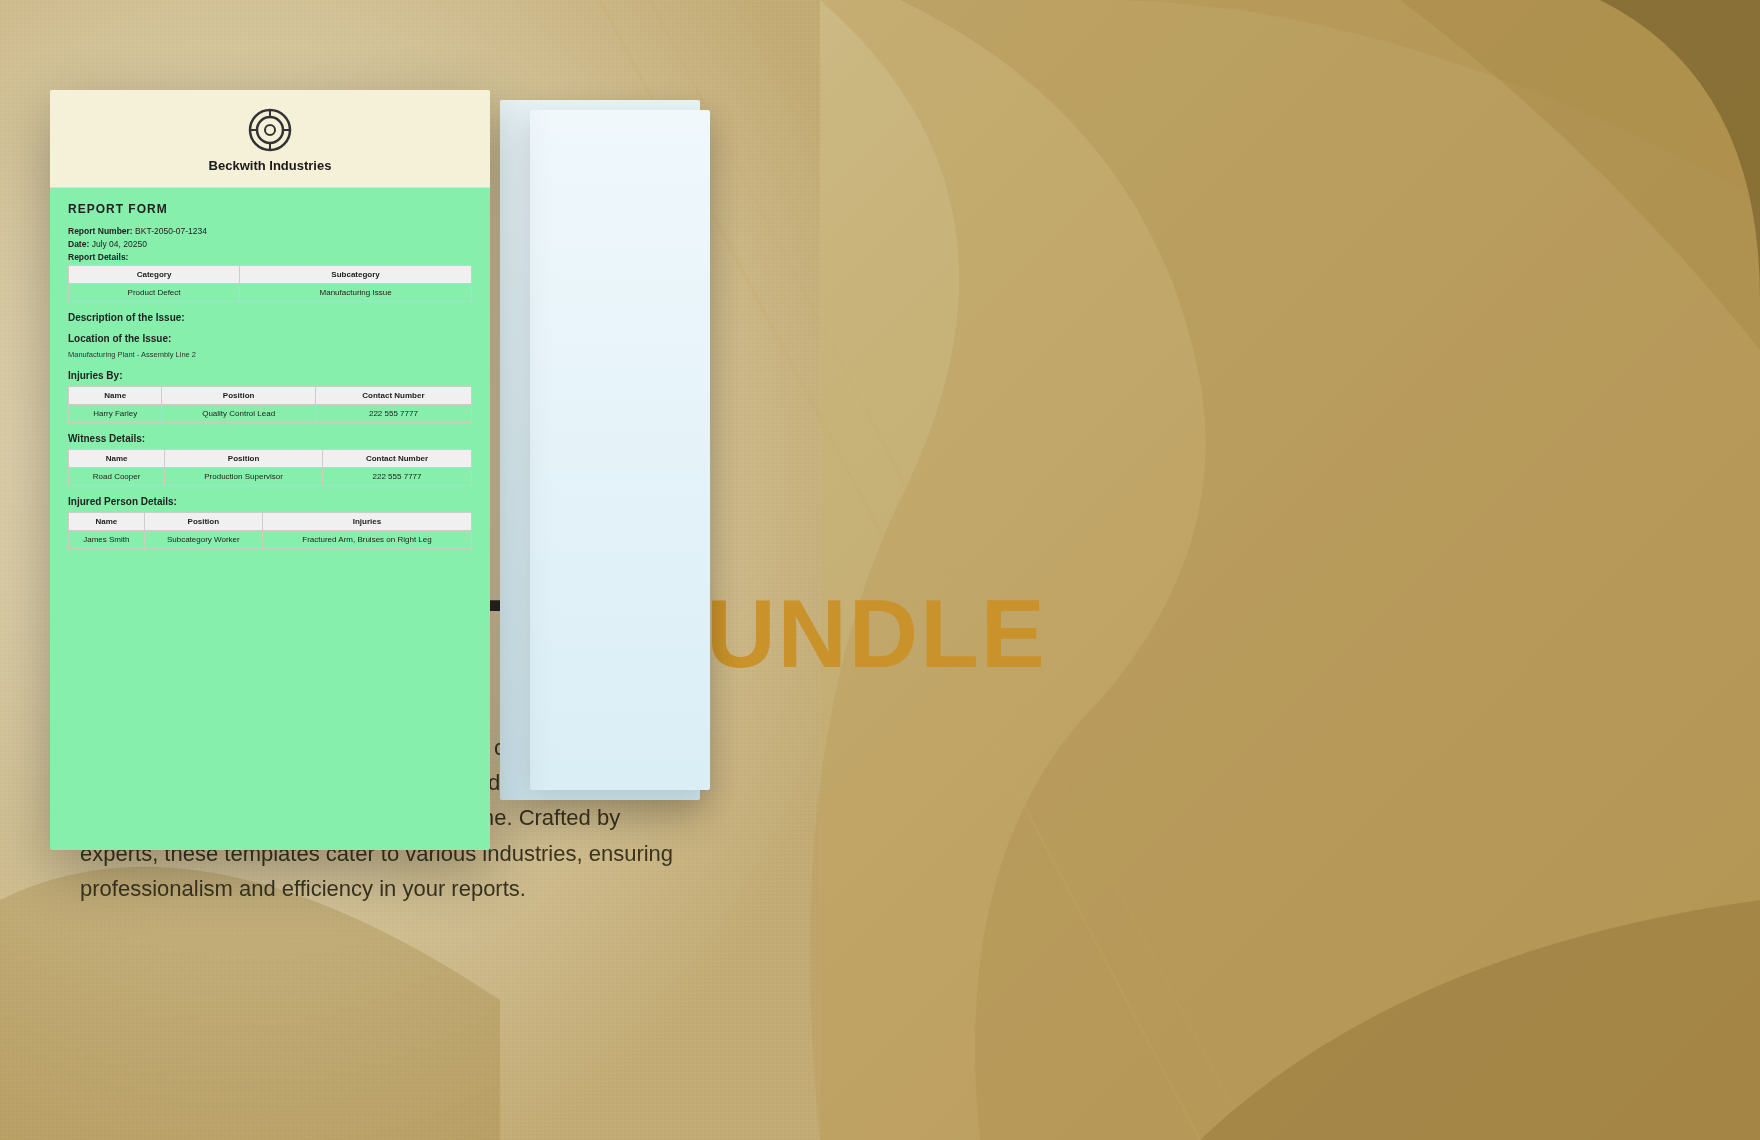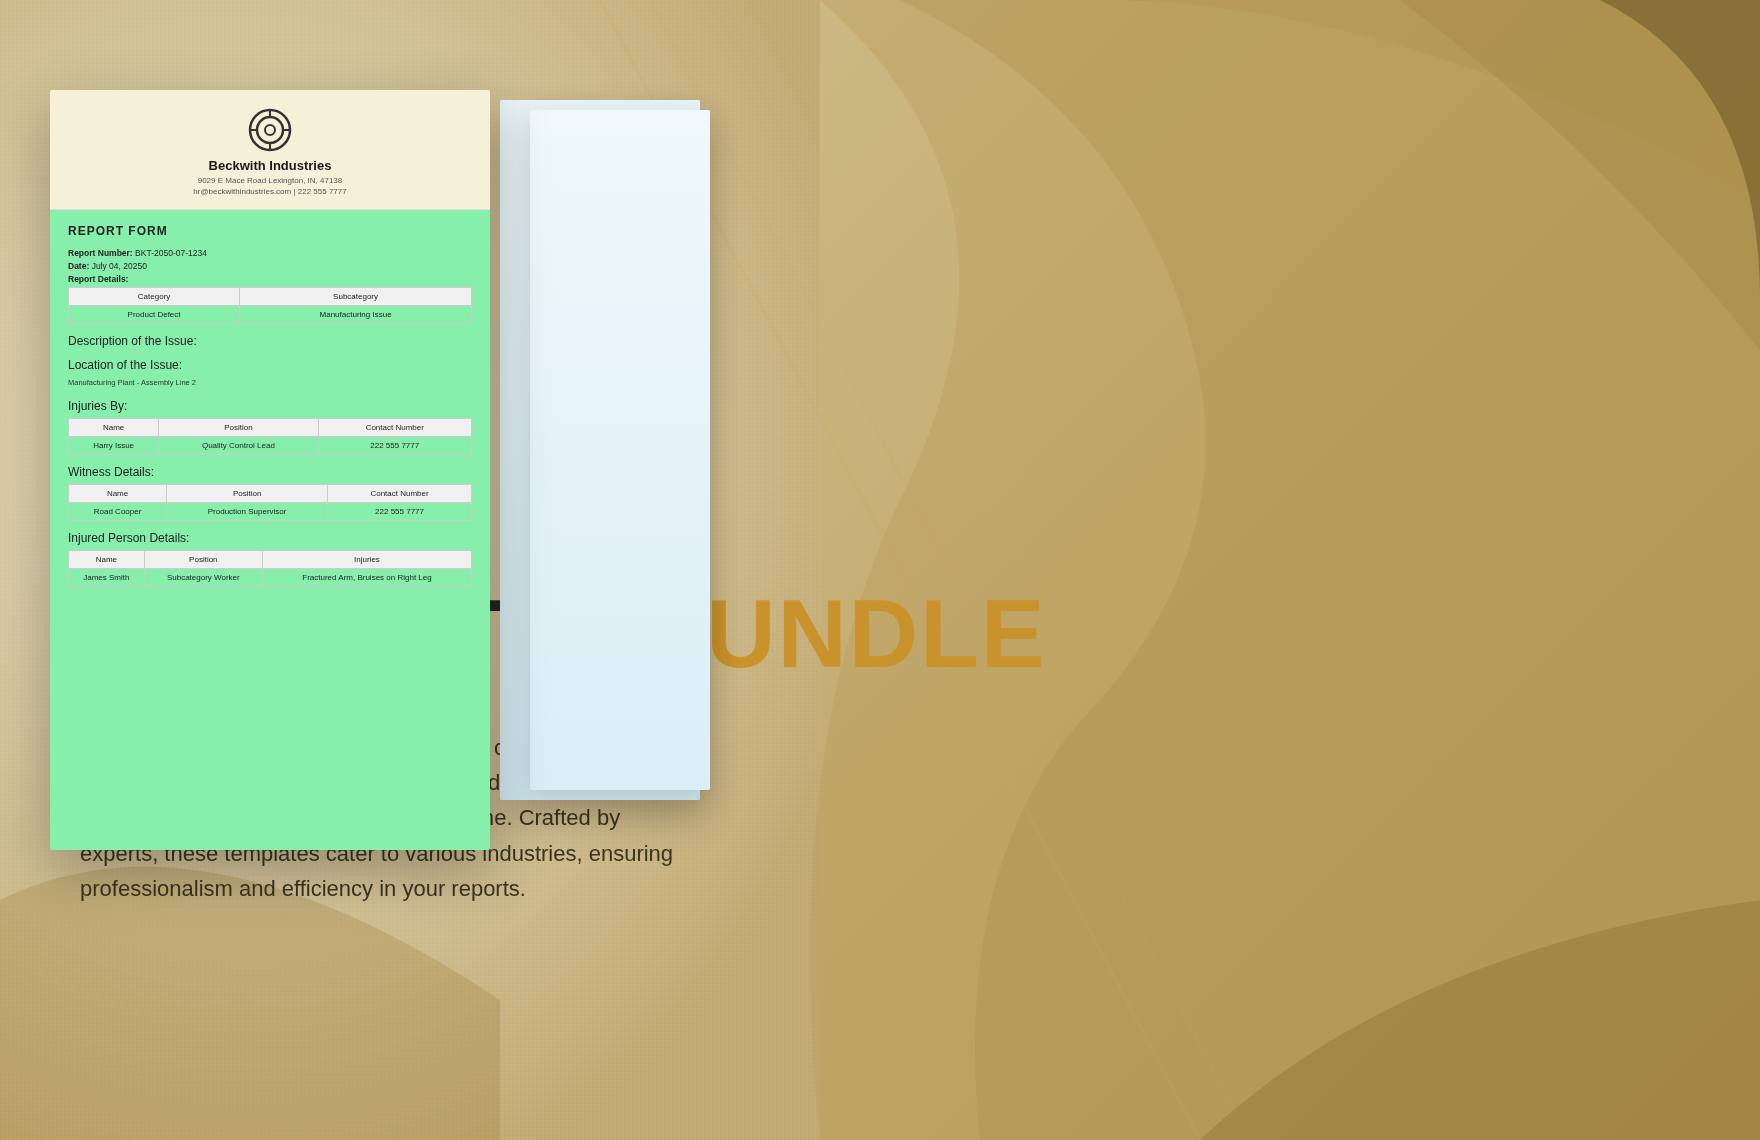--- a/index.html
+++ b/index.html
@@ -183,37 +183,37 @@
     .doc-field {
       margin-bottom: 3px;
       font-size: 8.5px;
     }
 
     .doc-field strong {
       font-weight: 700;
     }
 
     .doc-section-title {
-      font-weight: 400;
-      font-size: 12px;
+      font-weight: 700;
+      font-size: 10px;
       margin: 10px 0 5px;
     }
 
     .doc-table {
       width: 100%;
       border-collapse: collapse;
       margin-bottom: 8px;
       font-size: 8px;
     }
 
     .doc-table th {
       background: #f0f0f0;
       border: 1px solid #ccc;
       padding: 4px 6px;
-      font-weight: 400;
+      font-weight: 700;
       text-align: center;
     }
 
     .doc-table td {
       border: 1px solid #ccc;
       padding: 4px 0;
       text-align: center;
     }
 
     .doc-description {
@@ -290,24 +290,20 @@
         <circle cx="22" cy="22" r="20" fill="none" stroke="#333" stroke-width="2.5"></circle>
         <circle cx="22" cy="22" r="13" fill="none" stroke="#333" stroke-width="2.5"></circle>
         <circle cx="22" cy="22" r="5" fill="none" stroke="#333" stroke-width="2"></circle>
         <line x1="22" y1="2" x2="22" y2="8" stroke="#333" stroke-width="2"></line>
         <line x1="22" y1="36" x2="22" y2="42" stroke="#333" stroke-width="2"></line>
         <line x1="2" y1="22" x2="8" y2="22" stroke="#333" stroke-width="2"></line>
         <line x1="36" y1="22" x2="42" y2="22" stroke="#333" stroke-width="2"></line>
       </svg>
     </div>
     <div class="doc-company-name">Beckwith Industries</div>
-    <div class="doc-company-addr">
-      <span>9029 E Mace Road Lexington, IN, 47138</span><br>
-      <span>hr@beckwithindustries.com | 222 555 7777</span>
-    </div>
   </div>
 
   <div class="doc-body">
     <div class="doc-title">REPORT FORM</div>
 
     <div class="doc-field">
       <strong>Report Number:</strong>
       <span>BKT-2050-07-1234</span>
     </div>
     <div class="doc-field">
@@ -343,21 +339,21 @@
     <table class="doc-table">
       <thead>
         <tr>
           <th>Name</th>
           <th>Position</th>
           <th>Contact Number</th>
         </tr>
       </thead>
       <tbody>
         <tr>
-          <td>Harry Issue</td>
+          <td>Harry Farley</td>
           <td>Quality Control Lead</td>
           <td>222 555 7777</td>
         </tr>
       </tbody>
     </table>
 
     <div class="doc-section-title">Witness Details:</div>
 
     <table class="doc-table">
       <thead>

